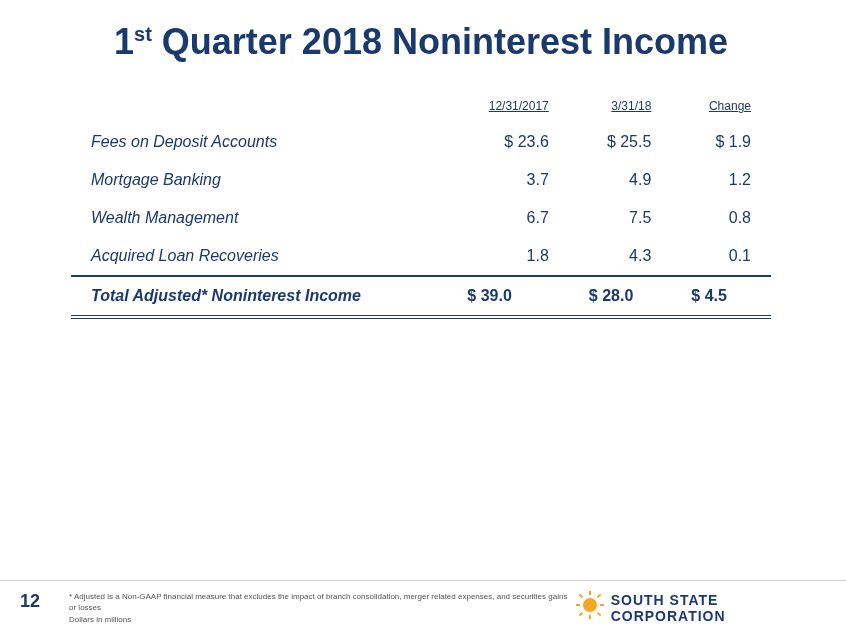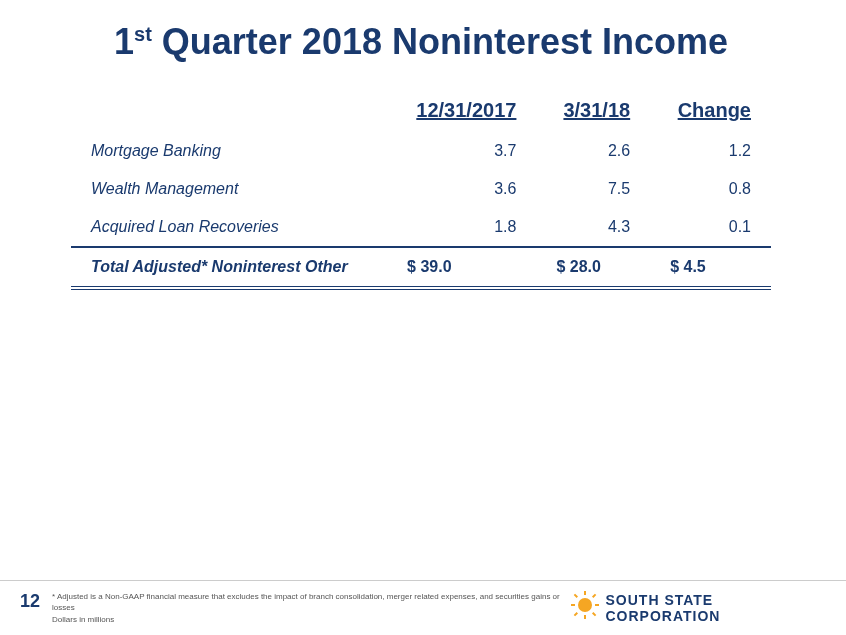--- a/index.html
+++ b/index.html
@@ -52,22 +52,22 @@
       max-width: 700px;
     }
 
     table {
       width: 100%;
       border-collapse: collapse;
       color: #1a3a6e;
     }
 
     .header-row th {
-      font-size: 20px;
-      font-weight: bold;
+      font-size: 12px;
+      font-weight: normal;
       color: #1a3a6e;
       text-decoration: underline;
       text-align: right;
       padding: 6px 20px;
       padding-bottom: 10px;
     }
 
     .header-row th.label-col {
       text-align: left;
       text-decoration: none;
@@ -116,21 +116,21 @@
       position: absolute;
       bottom: 0;
       left: 0;
       right: 0;
       height: 55px;
     }
 
     .footer-left {
       display: flex;
       align-items: flex-start;
-      gap: 12px;
+      gap: 29px;
     }
 
     .page-number {
       font-size: 18px;
       font-weight: bold;
       color: #1a3a6e;
     }
 
     .footer-notes {
       font-size: 8px;
@@ -175,39 +175,45 @@
         <thead>
           <tr class="header-row">
             <th class="label-col"></th>
             <th>12/31/2017</th>
             <th>3/31/18</th>
             <th>Change</th>
           </tr>
         </thead>
         <tbody>
           <tr class="data-row">
+            <td class="label-col">Fees on Deposit Accounts</td>
+            <td>$ 23.6</td>
+            <td>$ 25.5</td>
+            <td>$ 1.9</td>
+          </tr>
+          <tr class="data-row">
             <td class="label-col">Mortgage Banking</td>
             <td>3.7</td>
-            <td>2.6</td>
+            <td>4.9</td>
             <td>1.2</td>
           </tr>
           <tr class="data-row">
             <td class="label-col">Wealth Management</td>
-            <td>3.6</td>
+            <td>6.7</td>
             <td>7.5</td>
             <td>0.8</td>
           </tr>
           <tr class="data-row">
             <td class="label-col">Acquired Loan Recoveries</td>
             <td>1.8</td>
             <td>4.3</td>
             <td>0.1</td>
           </tr>
           <tr class="total-row border-top double-border">
-            <td class="label-col">Total Adjusted* Noninterest Other</td>
+            <td class="label-col">Total Adjusted* Noninterest Income</td>
             <td>$ 39.0</td>
             <td>$ 28.0</td>
             <td>$ 4.5</td>
           </tr>
         </tbody>
       </table>
     </div>
 
   </div>
 

